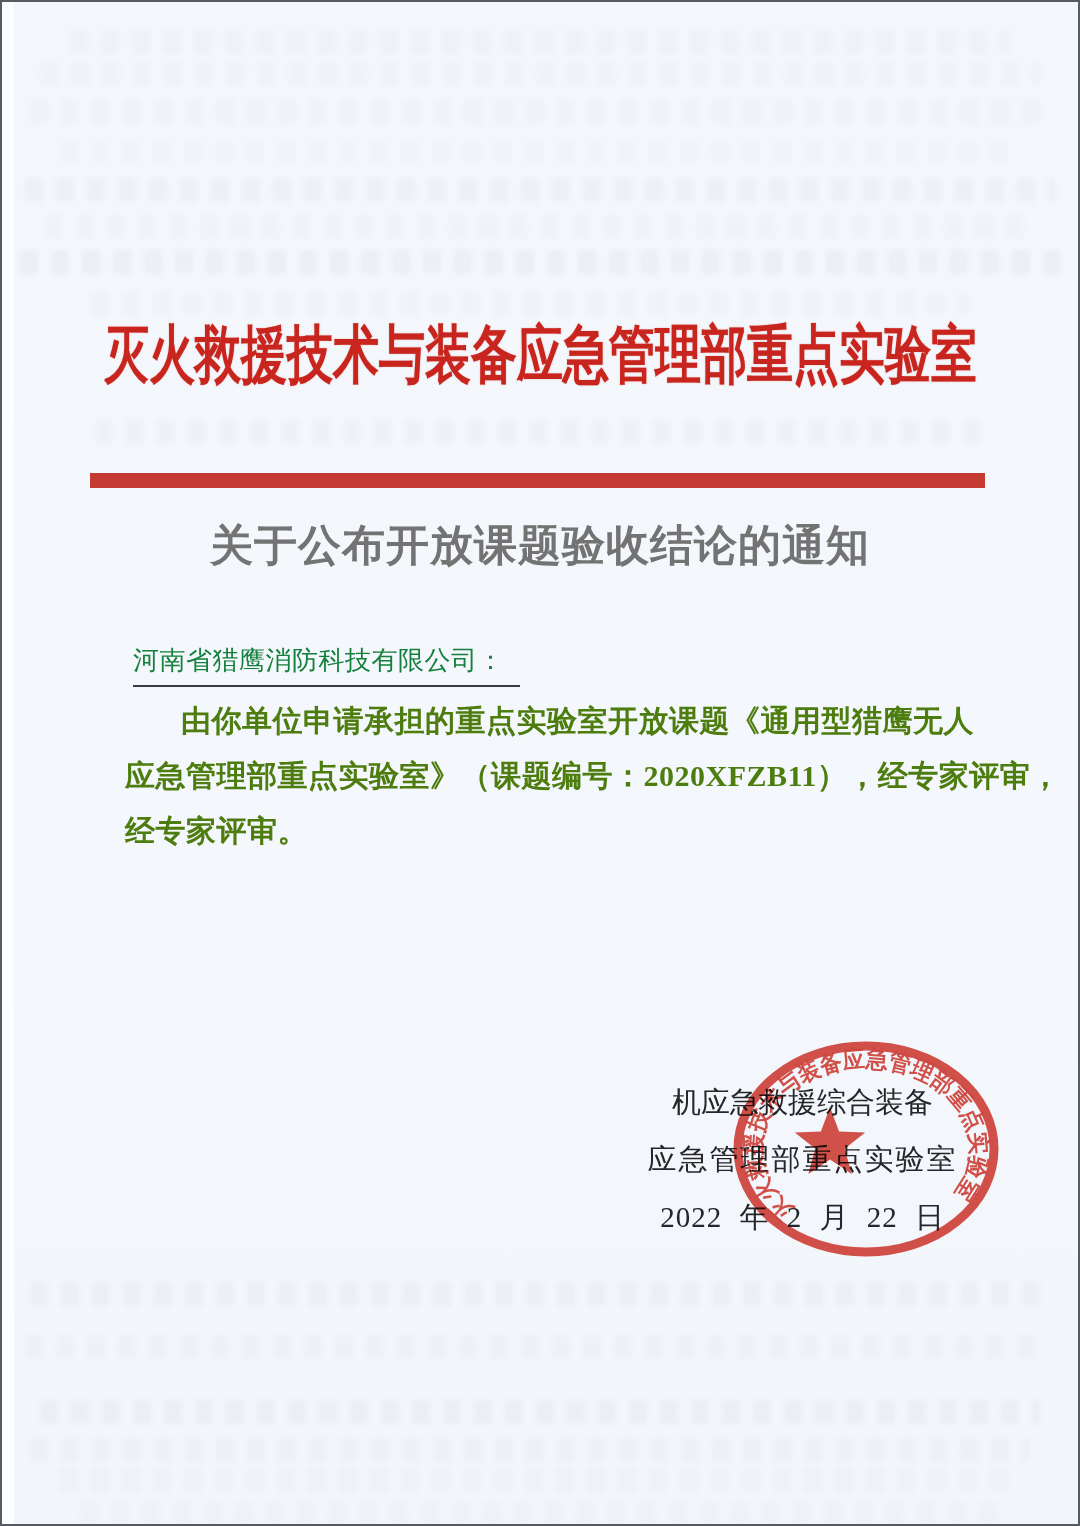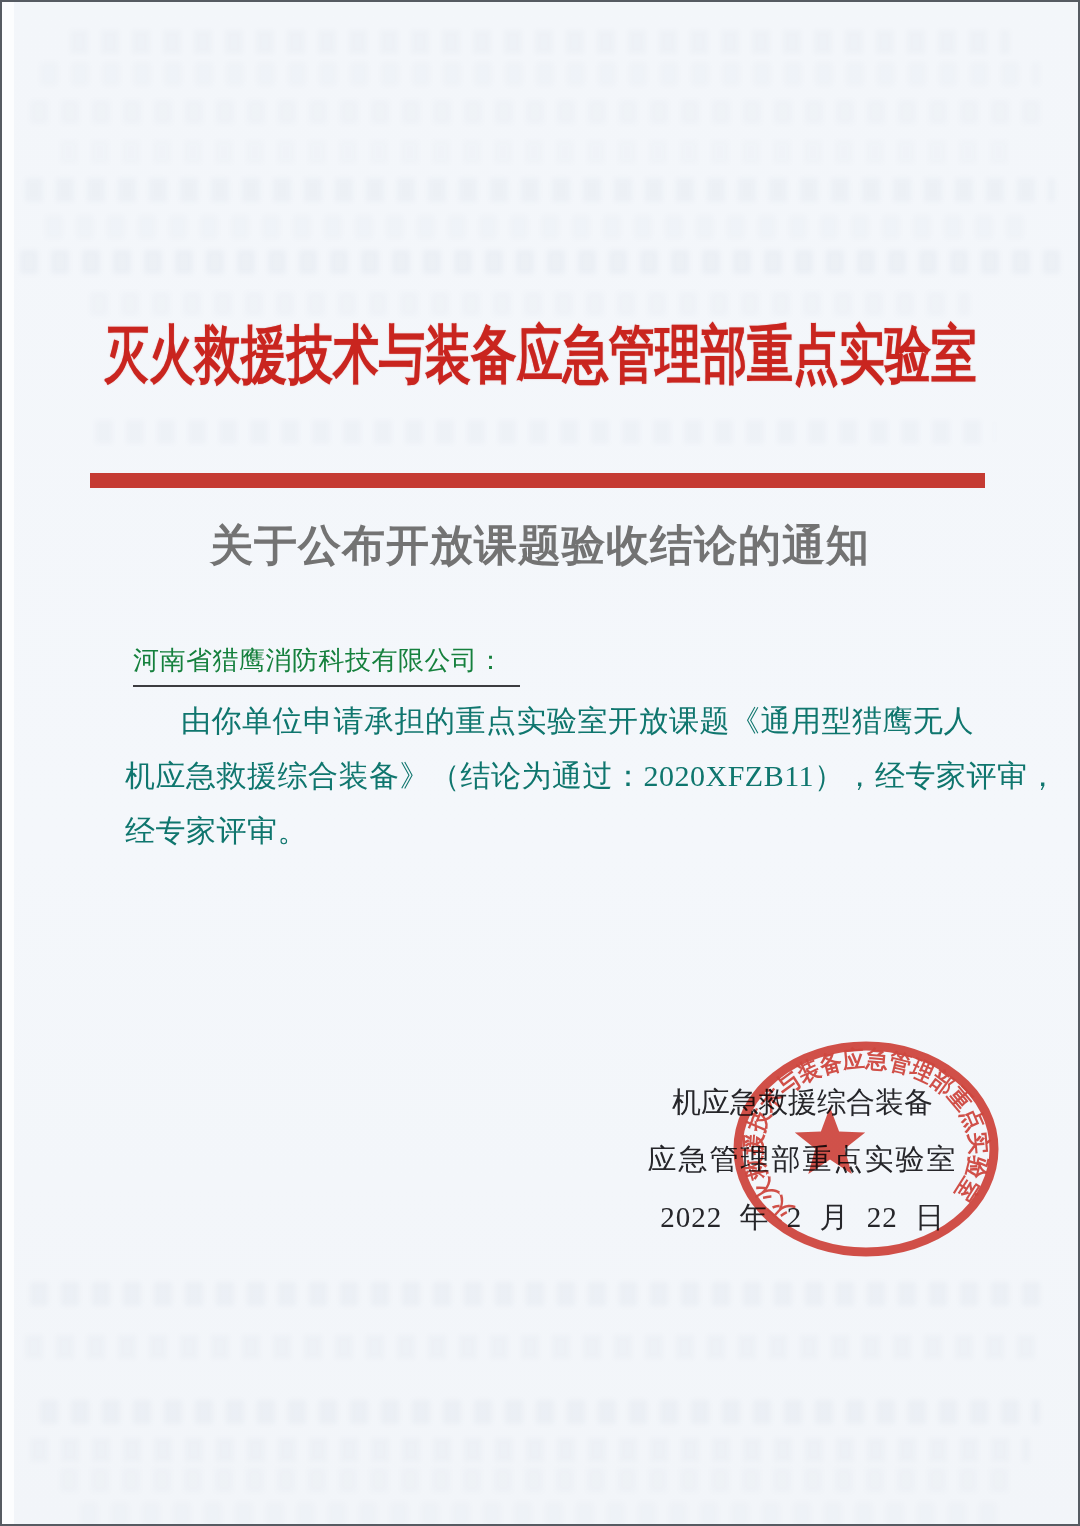--- a/index.html
+++ b/index.html
@@ -37,22 +37,22 @@
     position:absolute;top:517px;left:0;width:1080px;text-align:center;
     font-size:43px;font-weight:700;letter-spacing:1px;color:#737373;
     z-index:5;white-space:nowrap;
   }
   .salutation{
     position:absolute;top:643px;left:125px;font-size:26px;color:#15803d;
     letter-spacing:0.5px;border-bottom:2px solid #3c3c40;
     padding:0 16px 7px 0;white-space:nowrap;z-index:5;margin-left:8px;
   }
   .bodyline{
-    position:absolute;left:125px;font-size:30px;color:#0f766e;
-    letter-spacing:0.5px;white-space:nowrap;z-index:5;
+    position:absolute;left:125px;font-size:30px;color:#4d7c0f;
+    letter-spacing:0.5px;white-space:nowrap;z-index:5;font-weight:bold;
   }
   .bl1{top:701px;left:181px;}
   .bl2{top:756px;}
   .bl3{top:811px;}
 
   .sig{position:absolute;left:600px;width:405px;text-align:center;
     font-size:29px;color:#26262a;white-space:nowrap;z-index:6;}
   .sig1{top:1083px;letter-spacing:0px;}
   .sig2{top:1140px;letter-spacing:2px;text-align:center;}
   .sigdate{top:1198px;letter-spacing:1px;word-spacing:9px;}
@@ -83,21 +83,21 @@
 <div class="ghost" style="top:1468px;left:60px;width:960px;opacity:.06"></div>
 <div class="ghost" style="top:1502px;left:80px;width:920px;opacity:.05"></div>
 
 <div class="banner">灭火救援技术与装备应急管理部重点实验室</div>
 <div class="rule"></div>
 
 <div class="notice-title">关于公布开放课题验收结论的通知</div>
 
 <div class="salutation">河南省猎鹰消防科技有限公司：</div>
 <div class="bodyline bl1">由你单位申请承担的重点实验室开放课题《通用型猎鹰无人</div>
-<div class="bodyline bl2">机应急救援综合装备》（结论为通过：2020XFZB11），经专家评审，</div>
+<div class="bodyline bl2">应急管理部重点实验室》（课题编号：2020XFZB11），经专家评审，</div>
 <div class="bodyline bl3">经专家评审。</div>
 
 <div class="sig sig1">机应急救援综合装备</div>
 <div class="sig sig2">应急管理部重点实验室</div>
 <div class="sig sigdate">2022 年 2 月 22 日</div>
 
 <svg class="seal" viewBox="0 0 276 222" xmlns="http://www.w3.org/2000/svg">
   <defs>
     <path id="sealArc" d="M 70.5,173.8 A 105,82 0 1 1 205.5,173.8" fill="none"></path>
   </defs>

